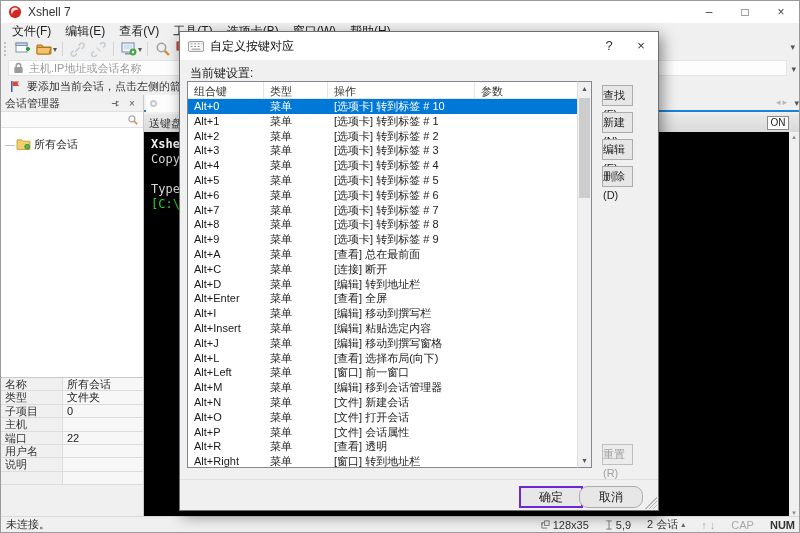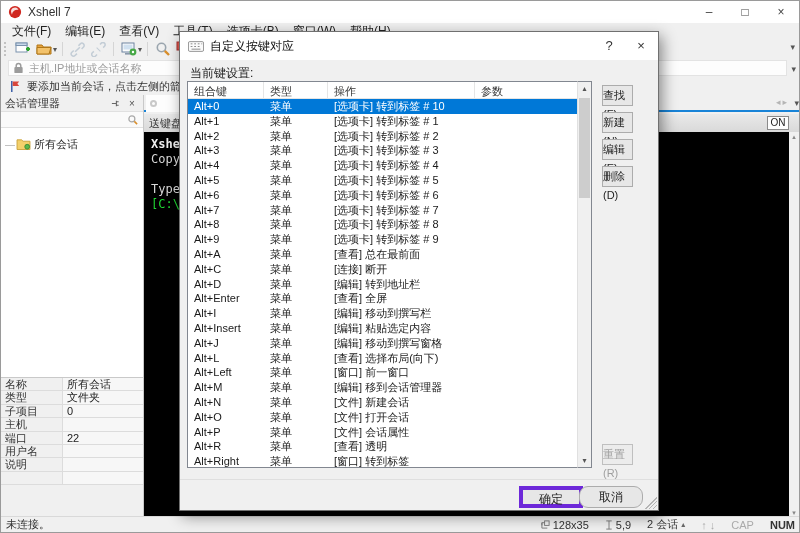--- a/index.html
+++ b/index.html
@@ -100,21 +100,21 @@
   .tbl-row.selected { background:#0078d7; }
   .tbl-row.selected .c { color:#ffffff; }
   .col-key { width:76px; flex:none; }
   .col-type { width:64px; flex:none; }
   .col-action { width:147px; flex:none; }
   .col-param { width:103px; flex:none; border-right:none !important; }
   .dlg-btn { position:absolute; left:422px; width:31px; height:21px; background:#e7e7e7; border:1px solid #acacac; font-size:11px; color:#222; text-align:left; line-height:19px; }
   .dlg-btn.disabled { color:#9f9f9f; background:#ececec; border-color:#bfbfbf; }
   .dlg-sep { position:absolute; left:0px; top:447px; width:100%; height:1px; background:#dfdfdf; }
   .dlg-footer-btn { position:absolute; top:454px; width:64px; height:22px; background:#e7e7e7; border:1px solid #acacac; font-size:12px; color:#222; text-align:center; line-height:20px; }
-  .btn-ok { left:339px; border:4px solid #6d28d9; line-height:18px; }
+  .btn-ok { left:339px; border:2px solid #6d28d9; line-height:18px; }
   .btn-cancel { left:399px;border-radius:9px; }
   .resize-grip { position:absolute; right:1px; bottom:1px; width:12px; height:12px;
     background:linear-gradient(135deg, transparent 50%, #b5b5b5 50%, #b5b5b5 55%, transparent 55%, transparent 65%, #b5b5b5 65%, #b5b5b5 70%, transparent 70%, transparent 80%, #b5b5b5 80%, #b5b5b5 85%, transparent 85%); }
   svg { display:block; }
 </style>
 </head>
 <body>
 
 <div class="window">
 
@@ -533,21 +533,21 @@
           <div class="tbl-row">
             <div class="c col-key">Alt+R</div>
             <div class="c col-type">菜单</div>
             <div class="c col-action">[查看] 透明</div>
             <div class="c col-param"></div>
           </div>
 
           <div class="tbl-row">
             <div class="c col-key">Alt+Right</div>
             <div class="c col-type">菜单</div>
-            <div class="c col-action">[窗口] 转到标签</div>
+            <div class="c col-action">[窗口] 转到地址栏</div>
             <div class="c col-param"></div>
           </div>
         </div>
     </div>
     <div class="dlg-vscroll">
       <div class="vs-up">▴</div>
       <div class="vs-thumb"></div>
       <div class="vs-dn">▾</div>
     </div>
 

